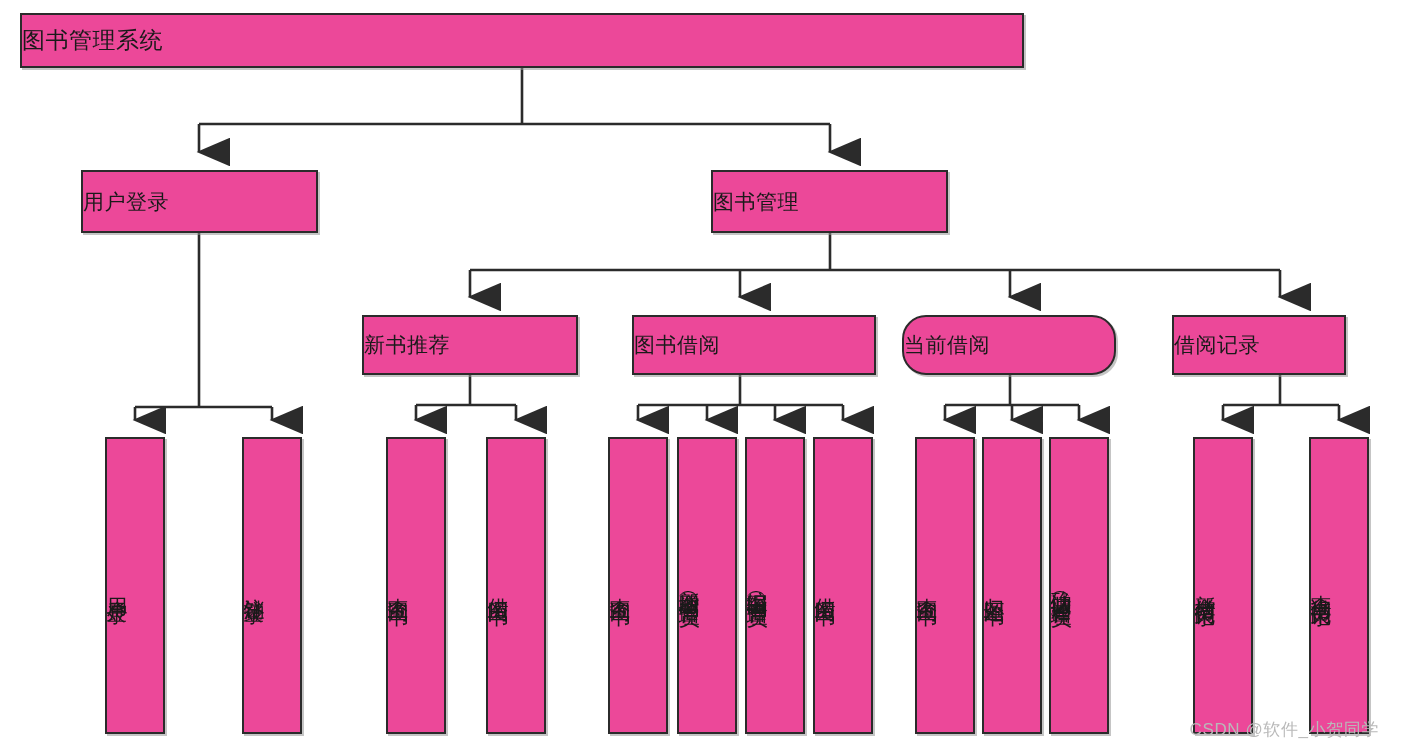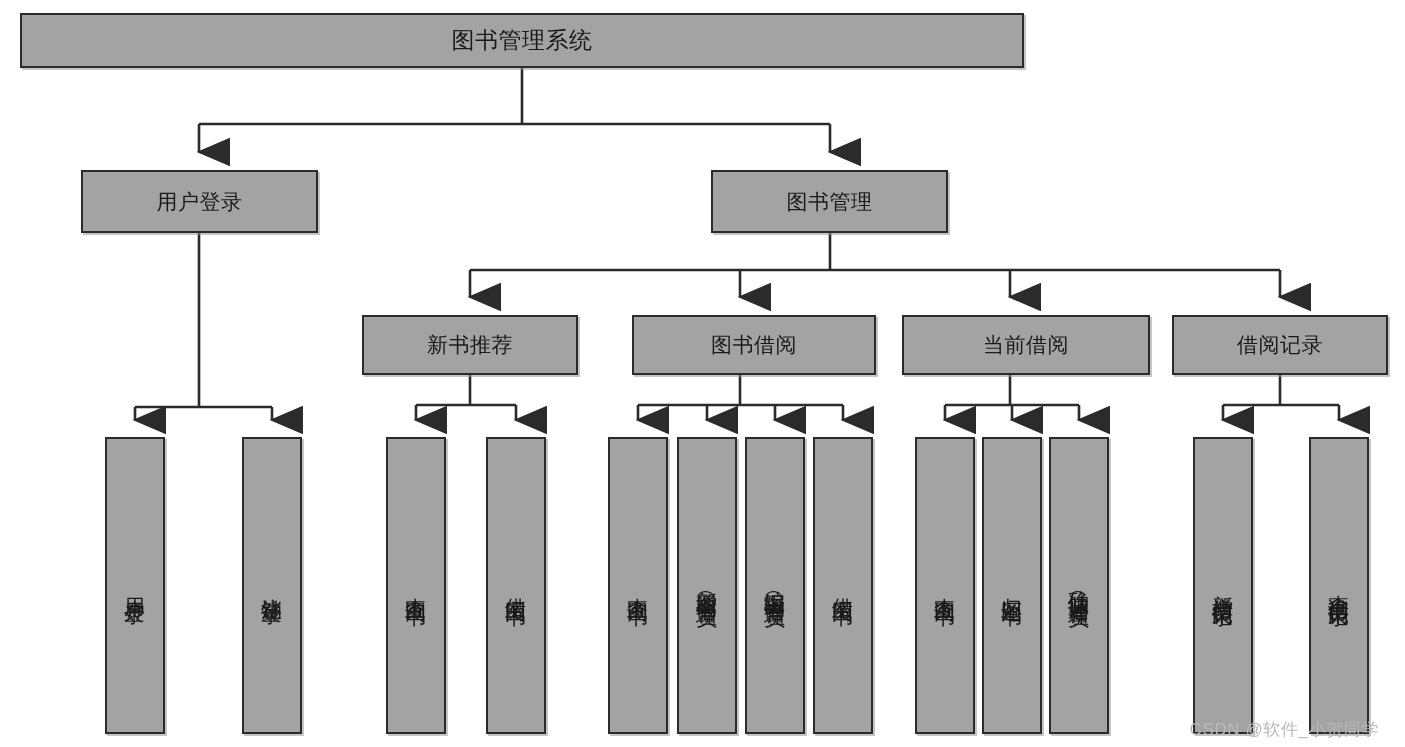--- a/index.html
+++ b/index.html
@@ -22,26 +22,26 @@
   svg.canvas {
     position: absolute;
     left: 0;
     top: 0;
     width: 1405px;
     height: 747px;
   }
   .node-box {
     position: absolute;
     box-sizing: border-box;
-    background: #a3a3a3;
+    background: #ec4899;
     border: 2.5px solid #2b2b2b;
     box-shadow: 2px 2px 0 0 rgba(150,150,150,0.55);
     display: flex;
     align-items: center;
-    justify-content: center;
+    justify-content: flex-start;
     overflow: hidden;
   }
   .node-label {
     color: #1a1a1a;
     font-size: 21px;
     line-height: 1.12;
     letter-spacing: 0.5px;
     white-space: nowrap;
     text-align: center;
   }
@@ -149,25 +149,25 @@
   </div>
 
   <div class="node-box" style="left:711px; top:170px; width:237px; height:63px;">
     <span class="node-label">图书管理</span>
   </div>
 
   <div class="node-box" style="left:632px; top:315px; width:244px; height:60px;">
     <span class="node-label">图书借阅</span>
   </div>
 
-  <div class="node-box" style="left:902px; top:315px; width:248px; height:60px;">
+  <div class="node-box" style="left:902px; top:315px; width:214px; height:60px;border-radius:24px;">
     <span class="node-label">当前借阅</span>
   </div>
 
-  <div class="node-box" style="left:1172px; top:315px; width:216px; height:60px;">
+  <div class="node-box" style="left:1172px; top:315px; width:174px; height:60px;">
     <span class="node-label">借阅记录</span>
   </div>
 
   <div class="node-box vertical" style="left:105px; top:437px; width:60px; height:297px;">
     <span class="node-label">用户登录</span>
   </div>
 
   <div class="node-box vertical" style="left:242px; top:437px; width:60px; height:297px;">
     <span class="node-label">注销登录</span>
   </div>

